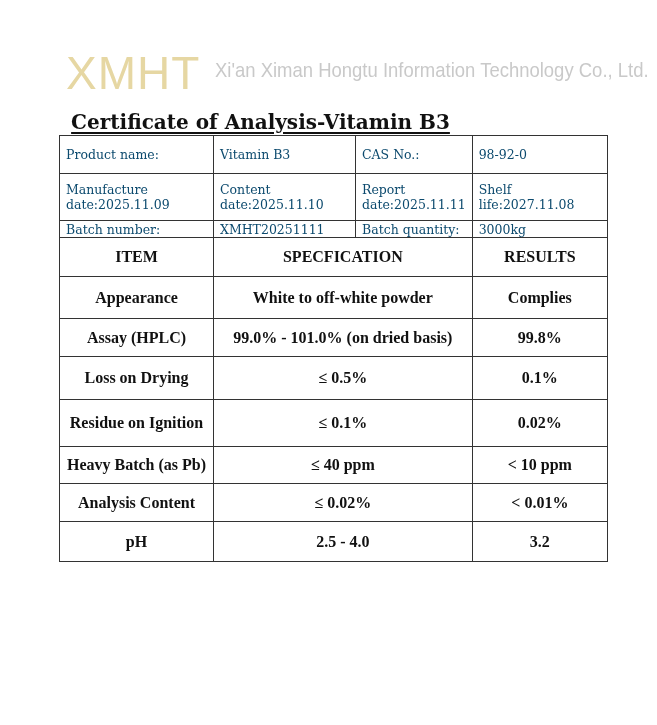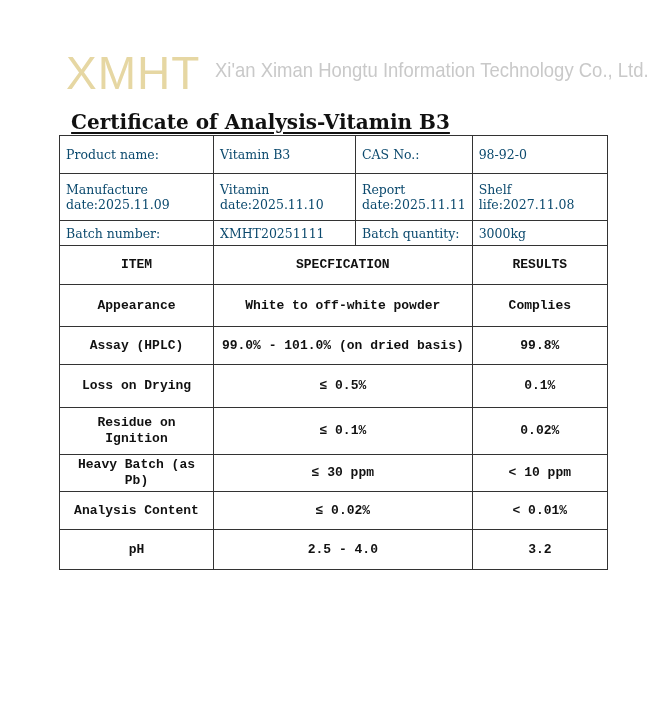--- a/index.html
+++ b/index.html
@@ -7,21 +7,21 @@
 
   .logo { position: absolute; left: 66px; top: 50px; font-family: "Liberation Sans", sans-serif; font-size: 46px; color: #e6d7a3; letter-spacing: 1px; line-height: 1; }
   .company { position: absolute; left: 215px; top: 58px; font-family: "Liberation Sans", sans-serif; font-size: 21px; color: #c9c9c9; transform: scaleX(0.88); transform-origin: left top; white-space: nowrap; }
 
   .title { position: absolute; left: 0; width: 521px; top: 110px; text-align: center; font-family: "DejaVu Serif", serif; font-weight: bold; font-size: 20px; }
   .title span { text-decoration: underline; text-underline-offset: 3px; text-decoration-thickness: 2px; }
 
   table { position: absolute; left: 59px; top: 135px; border-collapse: collapse; width: 549px; }
   td { border: 1.4px solid #333; padding: 0 6px; vertical-align: middle; }
   .info td { font-family: "DejaVu Serif", serif; font-size: 12.5px; line-height: 15px; color: #0c4a6e; }
-  .t td { font-family: Liberation Mono, monospace; font-weight: bold; font-size: 13px; text-align: center; color: #111; line-height: 16px; }
+  .t td { font-family: Liberation Serif, serif; font-weight: bold; font-size: 16px; text-align: center; color: #111; line-height: 16px; }
   .c1 { width: 141px; }
   .c2 { width: 129px; }
   .c3 { width: 103px; }
 </style>
 </head>
 <body>
 
 <div class="logo">XMHT</div>
 <div class="company">Xi'an Ximan Hongtu Information Technology Co., Ltd.</div>
 
@@ -34,30 +34,30 @@
     <td class="c2">Vitamin B3</td>
     <td class="c3">CAS No.:</td>
     <td>98-92-0</td>
   </tr>
   <tr class="info" style="height:47px">
     <td>
           <div>Manufacture</div>
           <div>date:2025.11.09</div>
         </td>
     <td>
-          <div>Vitamin</div>
+          <div>Content</div>
           <div>date:2025.11.10</div>
         </td>
     <td>
           <div>Report</div>
           <div>date:2025.11.11</div>
         </td>
     <td>Shelf life:2027.11.08</td>
   </tr>
-  <tr class="info" style="height:25px">
+  <tr class="info" style="height:17px">
     <td>Batch number:</td>
     <td>XMHT20251111</td>
     <td>Batch quantity:</td>
     <td>3000kg</td>
   </tr>
   <tr class="t" style="height:39px">
     <td>ITEM</td>
     <td colspan="2">SPECFICATION</td>
     <td>RESULTS</td>
   </tr>
@@ -76,21 +76,21 @@
     <td colspan="2">≤ 0.5%</td>
     <td>0.1%</td>
   </tr>
   <tr class="t" style="height:47px">
     <td>Residue on Ignition</td>
     <td colspan="2">≤ 0.1%</td>
     <td>0.02%</td>
   </tr>
   <tr class="t" style="height:37px">
     <td>Heavy Batch (as Pb)</td>
-    <td colspan="2">≤ 30 ppm</td>
+    <td colspan="2">≤ 40 ppm</td>
     <td>&lt; 10 ppm</td>
   </tr>
   <tr class="t" style="height:38px">
     <td>Analysis Content</td>
     <td colspan="2">≤ 0.02%</td>
     <td>&lt; 0.01%</td>
   </tr>
   <tr class="t" style="height:40px">
     <td>pH</td>
     <td colspan="2">2.5 - 4.0</td>

